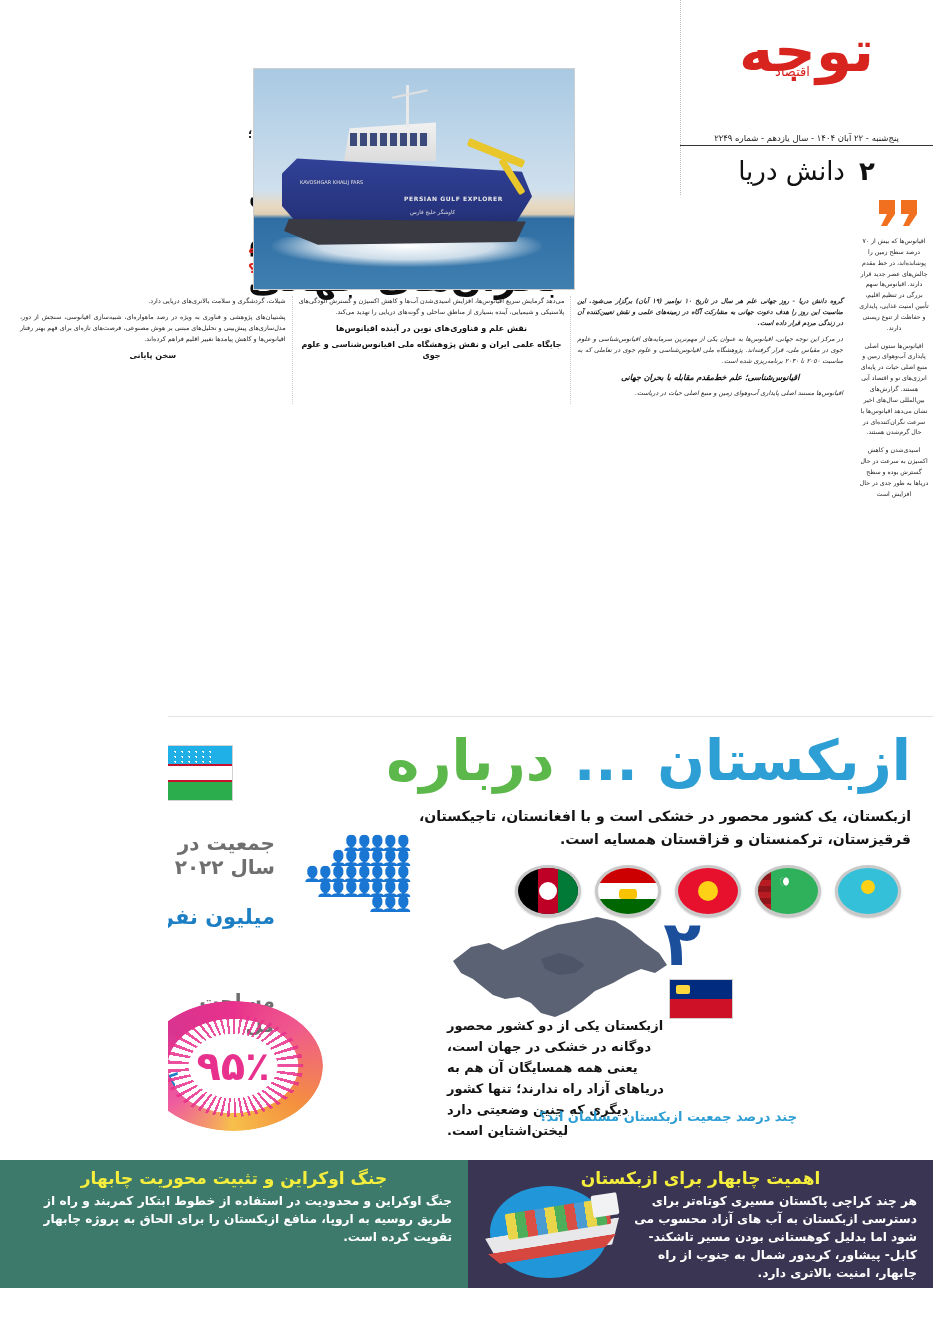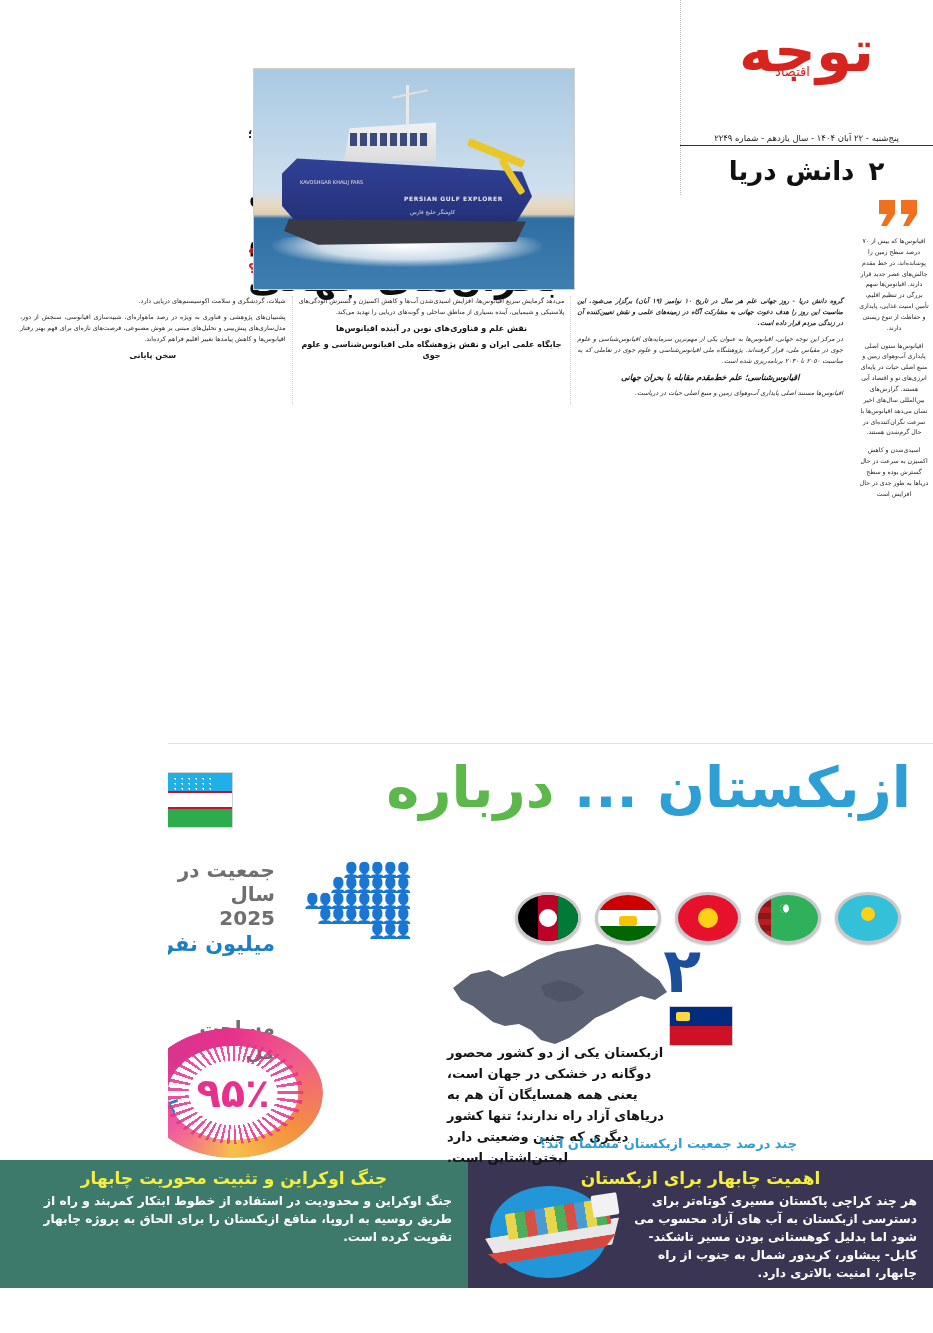--- a/index.html
+++ b/index.html
@@ -33,21 +33,21 @@
   }
   .date-line{
     position:absolute;top:133px;right:0;width:253px;text-align:center;
     font-size:8.5px;color:#1a1a1a;letter-spacing:-0.2px;
     border-bottom:1px solid #333;padding-bottom:2px;
   }
   .section-row{
     position:absolute;top:150px;right:0;width:253px;height:42px;
     display:flex;align-items:center;justify-content:center;gap:14px;
   }
-  .section-name{font-size:26px;font-weight:bold;color:#111;}
+  .section-name{font-size:26px;font-weight:normal;color:#111;}
   .page-num{font-size:26px;font-weight:bold;color:#111;}
 
   
   .quote-icon{
     position:absolute;top:198px;right:12px;width:44px;height:30px;
   }
 
   
   .kicker{
     position:absolute;top:128px;right:355px;width:330px;
@@ -140,21 +140,20 @@
   .narrow-col p{
     margin:0 0 7px 0;font-size:6.2px;line-height:1.75;color:#1d1d1d;
     text-align:center;
   }
 
   
   .info{
     position:absolute;top:716px;right:0;width:765px;height:445px;
     background:#ffffff;border-top:1px solid #e3e3e3;
     overflow:hidden;
-    margin-top:27px;
   }
   .info-title{
     position:absolute;top:16px;right:22px;width:640px;text-align:right;
     font-size:56px;font-weight:bold;line-height:1;z-index:2;
   }
   .t-green{color:#5cb84a;}
   .t-blue{color:#2e9fd4;}
   .uz-flag{
     position:absolute;top:28px;right:700px;width:86px;height:56px;z-index:2;
     border:1px solid #d2d2d2;box-sizing:border-box;
@@ -384,21 +383,21 @@
         <p>در مرکز این توجه جهانی، اقیانوس‌ها به عنوان یکی از مهم‌ترین سرمایه‌های اقیانوس‌شناسی و علوم جوی در مقیاس ملی، قرار گرفته‌اند. پژوهشگاه ملی اقیانوس‌شناسی و علوم جوی در تعاملی که به مناسبت ۲۰۵۰ تا ۲۰۳۰ برنامه‌ریزی شده است.</p>
         <h3>اقیانوس‌شناسی؛ علم خط‌مقدم مقابله با بحران جهانی</h3>
         <p>اقیانوس‌ها مستند اصلی پایداری آب‌وهوای زمین و منبع اصلی حیات در دریاست.</p>
       </div>
       <div class="col">
         <p>می‌دهد گرمایش سریع اقیانوس‌ها، افزایش اسیدی‌شدن آب‌ها و کاهش اکسیژن و گسترش آلودگی‌های پلاستیکی و شیمیایی، آینده بسیاری از مناطق ساحلی و گونه‌های دریایی را تهدید می‌کند.</p>
         <h3>نقش علم و فناوری‌های نوین در آینده اقیانوس‌ها</h3>
         <h3>جایگاه علمی ایران و نقش پژوهشگاه ملی اقیانوس‌شناسی و علوم جوی</h3>
       </div>
       <div class="col">
-        <p>شیلات، گردشگری و سلامت اکوسیستم‌های دریایی دارد.</p>
+        <p>شیلات، گردشگری و سلامت بالاتری‌های دریایی دارد.</p>
         <p>پشتیبان‌های پژوهشی و فناوری به ویژه در رصد ماهواره‌ای، شبیه‌سازی اقیانوسی، سنجش از دور، مدل‌سازی‌های پیش‌بینی و تحلیل‌های مبتنی بر هوش مصنوعی، فرصت‌های تازه‌ای برای فهم بهتر رفتار اقیانوس‌ها و کاهش پیامدها تغییر اقلیم فراهم کرده‌اند.</p>
         <h3>سخن پایانی</h3>
       </div>
     </div>
   </div>
 
   <div class="info">
 
     <div class="uz-flag">
       <div class="band uz-b1">
@@ -407,20 +406,21 @@
         </div>
       <div class="band uz-b2"></div>
       <div class="band uz-b3"></div>
     </div>
 
     <div class="info-title">
       <span class="t-blue">ازبکستان ...</span>
       <span class="t-green">درباره</span>
     </div>
 
+    <div class="info-desc">ازبکستان، یک کشور محصور در خشکی است و با افغانستان، تاجیکستان، قرقیزستان، ترکمنستان و قزاقستان همسایه است.</div>
 
     <div class="flags-row">
       <div class="flag-circle fc-kz">
           <span class="sun"></span>
         </div>
       <div class="flag-circle fc-tm">
           <span class="stripe"></span>
           <span class="moon"></span>
         </div>
       <div class="flag-circle fc-kg">
@@ -431,21 +431,21 @@
           <span class="s3"></span>
           <span class="crown"></span>
         </div>
       <div class="flag-circle fc-af">
           <span class="m"></span>
           <span class="r"></span>
           <span class="seal"></span>
         </div>
     </div>
 
-    <div class="pop-label">جمعیت در سال 2025</div>
+    <div class="pop-label">جمعیت در سال ۲۰۲۲</div>
     <div class="pop-value">۳۵/۳</div>
     <div class="pop-unit">میلیون نفر</div>
 
     <div class="people-grid">
       <div class="prow"><span class="person">👤</span><span class="person">👤</span><span class="person">👤</span><span class="person">👤</span><span class="person">👤</span></div>
       <div class="prow"><span class="person">👤</span><span class="person">👤</span><span class="person">👤</span><span class="person">👤</span><span class="person">👤</span><span class="person">👤</span></div>
       <div class="prow"><span class="person">👤</span><span class="person">👤</span><span class="person">👤</span><span class="person">👤</span><span class="person">👤</span><span class="person">👤</span><span class="person">👤</span><span class="person">👤</span></div>
       <div class="prow"><span class="person">👤</span><span class="person">👤</span><span class="person">👤</span><span class="person">👤</span><span class="person">👤</span><span class="person">👤</span><span class="person">👤</span></div>
       <div class="prow"><span class="person">👤</span><span class="person">👤</span><span class="person">👤</span></div>
     </div>

